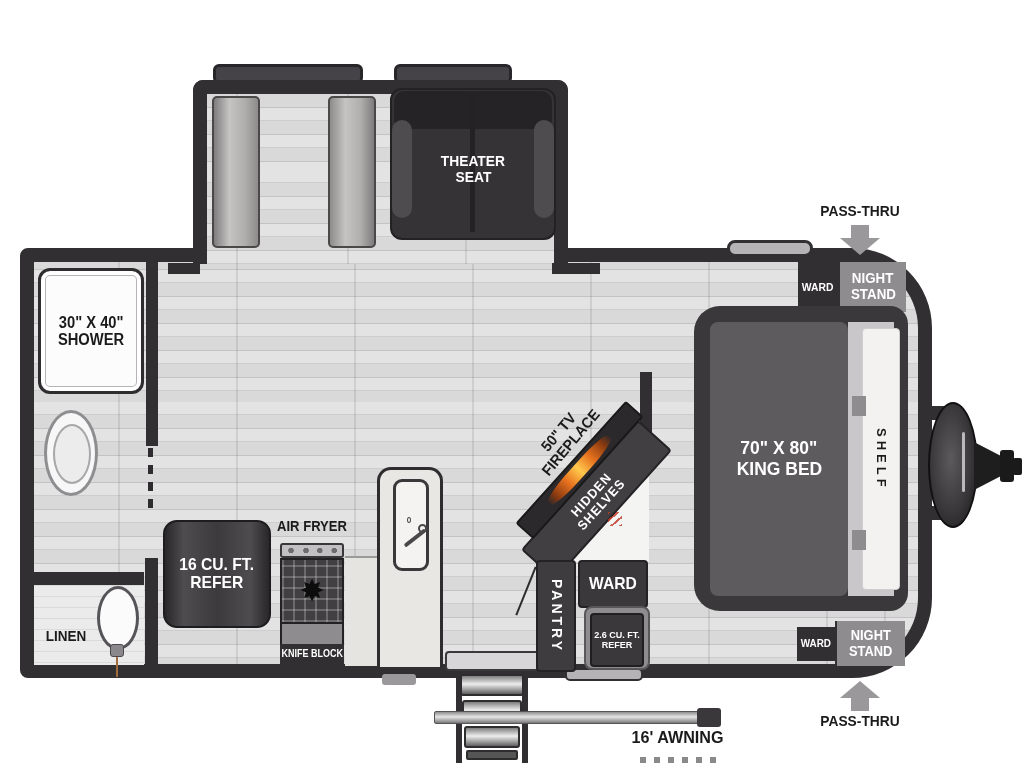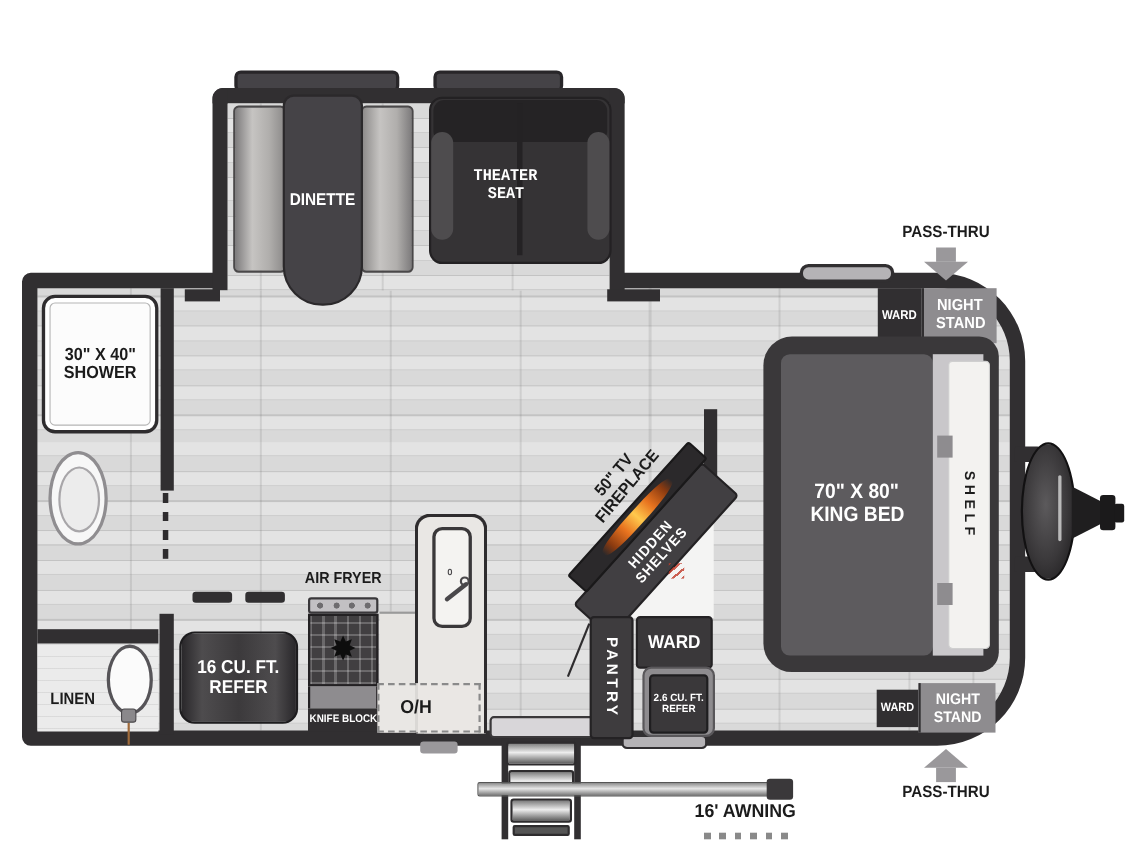--- a/index.html
+++ b/index.html
@@ -82,21 +82,21 @@
   <div class="abs" style="left:34px;top:585px;width:110px;height:80px;background:#ebebeb;
               background-image:repeating-linear-gradient(180deg,rgba(0,0,0,.07) 0 1px,transparent 1px 11px);z-index:4;"></div>
   <div class="abs lbl" style="left:34px;top:628px;width:64px;font-size:15px;z-index:10;transform:scaleX(.9);">LINEN</div>
   <div class="abs" style="left:97px;top:586px;width:42px;height:64px;background:#fbfbfb;border:3px solid #565458;border-radius:50%;z-index:6;"></div>
   <div class="abs" style="left:110px;top:644px;width:14px;height:13px;background:#8a888b;border:1px solid #4a484b;border-radius:3px;z-index:7;"></div>
   <div class="abs" style="left:116px;top:657px;width:2px;height:20px;background:#a06a3a;z-index:6;"></div>
   <div class="abs wall" style="left:145px;top:558px;width:13px;height:110px;z-index:5;"></div>
 
   <div class="abs wall" style="left:175px;top:538px;width:36px;height:10px;border-radius:3px;z-index:4;"></div>
   <div class="abs wall" style="left:223px;top:538px;width:36px;height:10px;border-radius:3px;z-index:4;"></div>
-  <div class="abs flex" style="left:163px;top:574px;width:108px;height:84px;border:2px solid #1d1c1e;border-radius:14px;
+  <div class="abs flex" style="left:163px;top:520px;width:108px;height:108px;border:2px solid #1d1c1e;border-radius:14px;
               background:linear-gradient(90deg,#29272a 0%,#4e4c4e 18%,#3c3a3c 50%,#4e4c4e 82%,#29272a 100%);z-index:5;align-items:center;">
     <span class="lbl white" style="font-size:17px;transform:scaleX(.92);">16 CU. FT.</span>
     <span class="lbl white" style="font-size:17px;transform:scaleX(.92);">REFER</span>
   </div>
 
   <div class="abs lbl" style="left:264px;top:519px;width:96px;font-size:14.5px;z-index:10;transform:scaleX(.9);">AIR FRYER</div>
   <div class="abs" style="left:280px;top:543px;width:64px;height:15px;background:#c2c0c3;border:2px solid #39373a;border-radius:3px;
               background-image:radial-gradient(circle 2.5px at 15% 50%,#6e6c6f 0 2.5px,transparent 3px),radial-gradient(circle 2.5px at 40% 50%,#6e6c6f 0 2.5px,transparent 3px),radial-gradient(circle 2.5px at 63% 50%,#6e6c6f 0 2.5px,transparent 3px),radial-gradient(circle 2.5px at 87% 50%,#6e6c6f 0 2.5px,transparent 3px);z-index:5;"></div>
   <div class="abs flex" style="left:280px;top:558px;width:64px;height:66px;background:#413f41;border:2px solid #232123;
               background-image:repeating-linear-gradient(90deg,rgba(255,255,255,.22) 0 2px,transparent 2px 11px),repeating-linear-gradient(0deg,rgba(255,255,255,.22) 0 2px,transparent 2px 11px);z-index:5;">
@@ -106,24 +106,20 @@
   <div class="abs flex" style="left:280px;top:644px;width:64px;height:21px;background:#312f31;z-index:5;">
     <span class="lbl white" style="font-size:10px;transform:scaleX(.9);">KNIFE BLOCK</span>
   </div>
 
   <div class="abs" style="left:345px;top:556px;width:34px;height:110px;background:#e6e4e1;border-top:2px solid #9a9a9a;z-index:4;"></div>
   <div class="abs" style="left:377px;top:467px;width:66px;height:200px;background:#e9e7e4;border:3px solid #2e2c2e;border-bottom:none;border-radius:14px 14px 0 0;z-index:4;"></div>
   <div class="abs" style="left:393px;top:479px;width:36px;height:92px;background:#f4f3f1;border:3px solid #3a383a;border-radius:9px;z-index:6;"></div>
   <div class="abs" style="left:402px;top:536px;width:26px;height:4px;background:#4a484b;border-radius:2px;transform:rotate(-38deg);z-index:7;"></div>
   <div class="abs" style="left:418px;top:524px;width:9px;height:9px;border:2.5px solid #4a484b;border-radius:50%;z-index:7;"></div>
   <div class="abs" style="left:407px;top:517px;width:4px;height:6px;border:1.5px solid #4a484b;border-radius:50%;z-index:7;"></div>
-  <div class="abs" style="left:343px;top:621px;width:94px;height:45px;border:2.5px dashed #8a8a8a;background:rgba(233,231,228,.92);
-              display:flex;align-items:center;justify-content:center;z-index:6;">
-    <span class="lbl" style="font-size:17px;transform:translateX(-12px) scaleX(.95);">O/H</span>
-  </div>
 
   <div class="abs" style="left:545px;top:448px;width:104px;height:114px;background:#f4f4f3;clip-path:polygon(0 100%,100% 100%,100% 0);z-index:4;"></div>
   <div class="abs wall" style="left:640px;top:372px;width:12px;height:74px;z-index:5;"></div>
   <div class="abs flex" style="left:509px;top:477px;width:175px;height:46px;background:#413f42;border:2px solid #242224;border-radius:4px;
               transform:rotate(-48deg);z-index:5;">
     <span class="lbl white" style="font-size:13px;letter-spacing:1px;transform:scaleX(.95);">HIDDEN</span>
     <span class="lbl white" style="font-size:13px;letter-spacing:1px;transform:scaleX(.95);">SHELVES</span>
   </div>
   <div class="abs" style="left:497px;top:458px;width:165px;height:24px;background:#2b292b;border:2px solid #1a191a;border-radius:3px;
               transform:rotate(-48deg);z-index:6;">
@@ -181,27 +177,23 @@
   <div class="abs" style="left:840px;top:238px;width:0;height:0;border-left:20px solid transparent;border-right:20px solid transparent;border-top:17px solid #9a989b;z-index:6;"></div>
   <div class="abs" style="left:840px;top:681px;width:0;height:0;border-left:20px solid transparent;border-right:20px solid transparent;border-bottom:17px solid #9a989b;z-index:6;"></div>
   <div class="abs" style="left:851px;top:698px;width:18px;height:13px;background:#9a989b;z-index:6;"></div>
   <div class="abs lbl" style="left:793px;top:713px;width:134px;font-size:15px;z-index:10;transform:scaleX(.92);">PASS-THRU</div>
 
   <div class="abs" style="left:390px;top:88px;width:166px;height:152px;background:#353335;border:2px solid #232123;border-radius:12px;z-index:5;"></div>
   <div class="abs" style="left:394px;top:91px;width:158px;height:38px;background:#252325;border-radius:10px;z-index:6;"></div>
   <div class="abs" style="left:392px;top:120px;width:20px;height:98px;background:#4e4c4e;border-radius:10px;z-index:6;"></div>
   <div class="abs" style="left:534px;top:120px;width:20px;height:98px;background:#4e4c4e;border-radius:10px;z-index:6;"></div>
   <div class="abs" style="left:470px;top:94px;width:5px;height:138px;background:#242224;z-index:6;"></div>
-  <div class="abs flex" style="left:395px;top:146px;width:130px;height:46px;z-index:7;font-family:Liberation Mono, monospace;">
+  <div class="abs flex" style="left:408px;top:146px;width:130px;height:46px;z-index:7;">
     <span class="lbl white" style="font-size:15px;transform:scaleX(.92);">THEATER</span>
     <span class="lbl white" style="font-size:15px;transform:scaleX(.92);">SEAT</span>
   </div>
 
   <div class="abs" style="left:212px;top:96px;width:48px;height:152px;border:2px solid #4a4849;border-radius:5px;
               background:linear-gradient(90deg,#7e7c7d,#c6c4c2 35%,#b0aeac 70%,#8e8c8b);z-index:5;"></div>
   <div class="abs" style="left:328px;top:96px;width:48px;height:152px;border:2px solid #4a4849;border-radius:5px;
               background:linear-gradient(90deg,#8e8c8b,#c6c4c2 35%,#b0aeac 70%,#7e7c7d);z-index:5;"></div>
-  <div class="abs" style="left:257px;top:86px;width:73px;height:192px;background:#454347;border:2px solid #2b292b;
-              border-radius:10px 10px 36px 36px;display:flex;align-items:center;justify-content:center;z-index:6;">
-    <span class="lbl white" style="font-size:15.5px;transform:scaleX(.9);">DINETTE</span>
-  </div>
 
 </div>
 
 </body></html>

